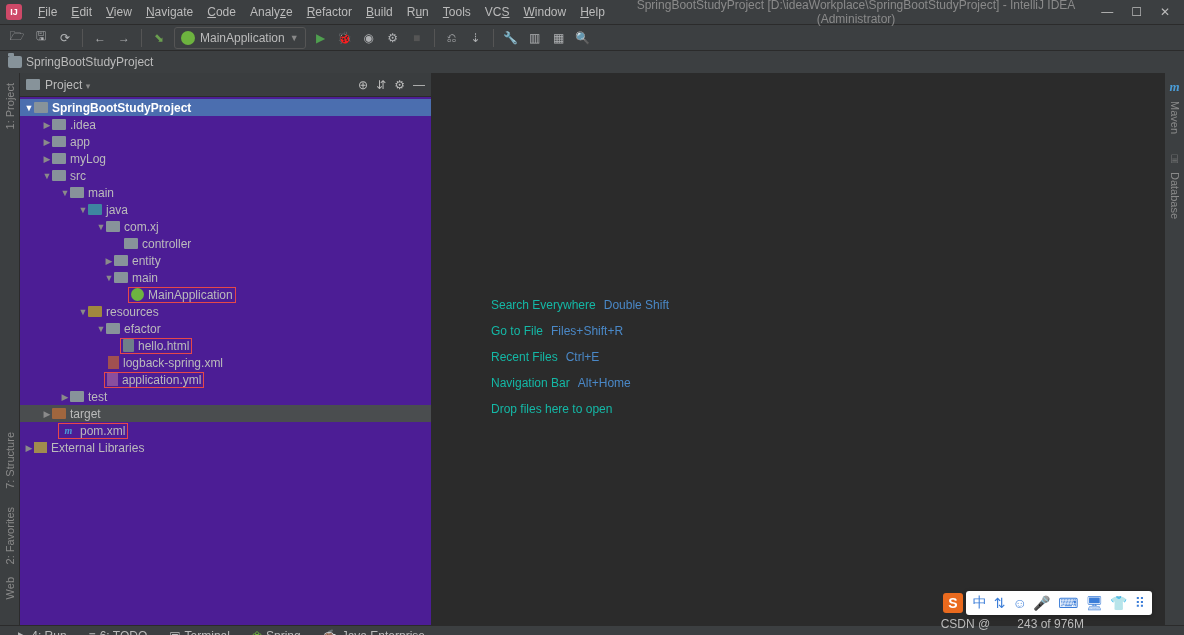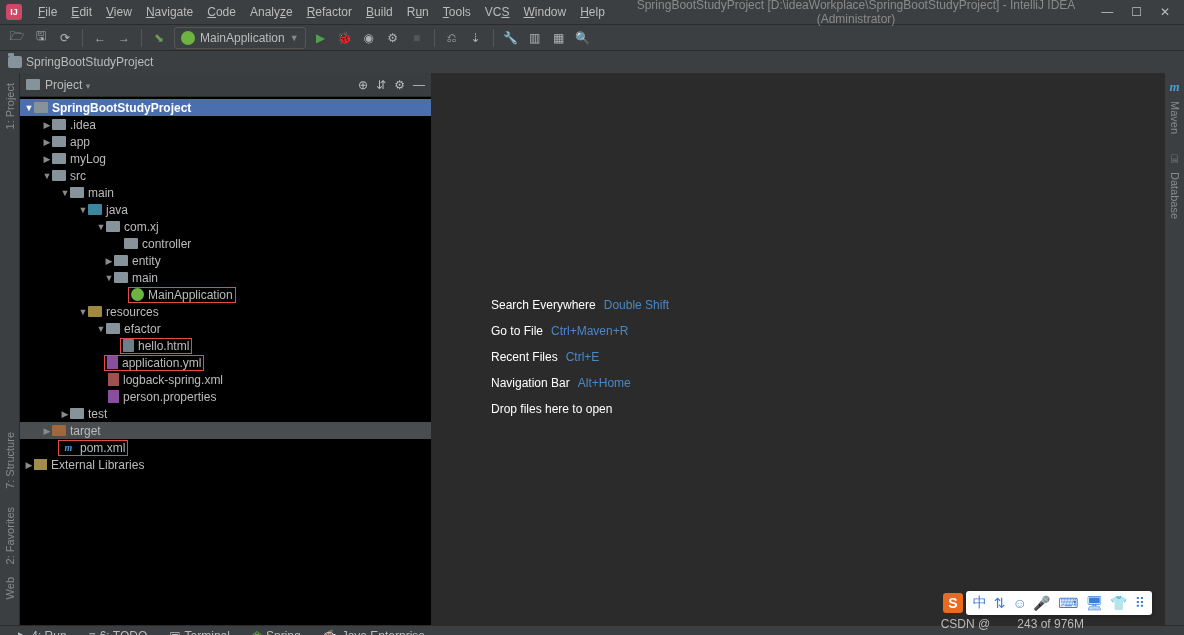--- a/index.html
+++ b/index.html
@@ -16,21 +16,21 @@
 .tb-ico{width:18px;height:18px;display:inline-flex;align-items:center;justify-content:center;color:#afb1b3;cursor:default}
 .tb-sep{width:1px;height:18px;background:#555;margin:0 2px}
 .run-config{display:flex;align-items:center;gap:5px;background:#3c3f41;border:1px solid #555;border-radius:3px;padding:1px 6px;height:22px}
 .run-config .spring{width:14px;height:14px;background:#6db33f;border-radius:50%}
 .navbar{height:22px;background:#3c3f41;display:flex;align-items:center;padding:0 8px;gap:4px}
 .navbar .folder{width:14px;height:12px;background:#87939a;border-radius:2px;display:inline-block;position:relative}
 .navbar .folder::before{content:"";position:absolute;top:-3px;left:0;width:6px;height:3px;background:#87939a;border-radius:1px 1px 0 0}
 .main{display:flex;height:552px}
 .left-gutter{width:20px;background:#3c3f41;border-right:1px solid #2b2b2b;display:flex;flex-direction:column;align-items:center;padding-top:4px}
 .gutter-label{writing-mode:vertical-rl;transform:rotate(180deg);font-size:11px;color:#8a8a8a;padding:6px 0;cursor:default}
-.project-panel{width:411px;background:#000000;display:flex;flex-direction:column}
+.project-panel{width:411px;background:#4c1d95;display:flex;flex-direction:column}
 .panel-header{height:24px;background:#3a3d3f;border-bottom:1px solid #2b2b2b;display:flex;align-items:center;padding:0 6px}
 .panel-header .pico{width:14px;height:11px;background:#87939a;margin-right:5px;border-radius:1px}
 .panel-header .title{flex:1}
 .panel-header .actions{display:flex;gap:8px;color:#afb1b3}
 .tree{flex:1;overflow:auto;padding-top:2px}
 .tree-row{height:17px;display:flex;align-items:center;white-space:nowrap;cursor:default}
 .tree-row.selected{background:#4b6eaf;color:#fff}
 .tree-row.selected *{color:#fff}
 .tree-row.hl{background:#4a4d4f}
 .arrow{width:10px;text-align:center;color:#8a8a8a;font-size:9px}
@@ -45,21 +45,21 @@
 .ico.xml{background:#a05050;width:11px;height:13px}
 .ico.prop{background:#8a4e9e;width:11px;height:13px}
 .ico.maven{color:#4a9cd6;font-weight:bold;font-family:serif;font-style:italic}
 .ico.lib{background:#a08c4e;width:13px;height:11px}
 .ico.scratch{background:#4e8a9e;border-radius:50%;width:12px;height:12px}
 .red-box{border:1px solid #e74848;padding:0 2px;display:inline-flex;align-items:center;height:16px}
 .path{color:#787878;margin-left:4px}
 .editor{flex:1;background:#2b2b2b;position:relative}
 .welcome{position:absolute;top:225px;left:60px;display:flex;flex-direction:column;gap:12px}
 .welcome-row{display:flex;gap:8px;font-size:13px}
-.welcome-row .label{color:#ffffff}
+.welcome-row .label{color:#14b8a6}
 .welcome-row .key{color:#4a88c7}
 .right-gutter{width:20px;background:#3c3f41;border-left:1px solid #2b2b2b;display:flex;flex-direction:column;align-items:center;padding-top:6px}
 .right-gutter .m{color:#4a9cd6;font-style:italic;font-family:serif;font-size:13px;font-weight:bold}
 .bottom-tabs{height:20px;background:#3c3f41;border-top:1px solid #2b2b2b;display:flex;align-items:center;padding:0 18px;gap:22px;font-size:11px}
 .bottom-tabs .tab{display:flex;align-items:center;gap:4px;color:#8a8a8a;cursor:default}
 .watermark{position:absolute;bottom:4px;right:100px;color:#666;font-size:11px}
 .floating-toolbar{position:absolute;right:32px;bottom:20px;background:#fff;border-radius:3px;display:flex;align-items:center;gap:7px;padding:3px 7px;box-shadow:0 1px 4px rgba(0,0,0,.3)}
 .floating-toolbar span{font-size:14px;cursor:default}
 .s-badge{width:20px;height:20px;background:#ea6a1e;border-radius:3px;color:#fff;display:flex;align-items:center;justify-content:center;font-weight:bold;font-size:14px;position:absolute;left:-23px}
 </style>
@@ -218,34 +218,30 @@
           <span class="arrow">▼</span>
           <span class="ico folder folder-pkg"></span>
           <span>efactor</span>
         </div>
       <div class="tree-row" style="padding-left:100px">
           <span class="red-box">
             <span class="ico file"></span>
             <span>hello.html</span>
           </span>
         </div>
+      <div class="tree-row" style="padding-left:88px">
+          <span class="ico xml"></span>
+          <span>logback-spring.xml</span>
+        </div>
       <div class="tree-row" style="padding-left:84px">
           <span class="red-box">
             <span class="ico yml"></span>
             <span>application.yml</span>
           </span>
         </div>
-      <div class="tree-row" style="padding-left:88px">
-          <span class="ico xml"></span>
-          <span>logback-spring.xml</span>
-        </div>
-      <div class="tree-row" style="padding-left:88px">
-          <span class="ico prop"></span>
-          <span>person.properties</span>
-        </div>
       <div class="tree-row" style="padding-left:40px">
           <span class="arrow">▶</span>
           <span class="ico folder"></span>
           <span>test</span>
         </div>
       <div class="tree-row hl" style="padding-left:22px">
           <span class="arrow">▶</span>
           <span class="ico folder" style="background:#a0663e"></span>
           <span>target</span>
         </div>
@@ -264,21 +260,21 @@
   </div>
 
   <div class="editor">
     <div class="welcome">
       <div class="welcome-row">
           <span class="label">Search Everywhere</span>
           <span class="key">Double Shift</span>
         </div>
       <div class="welcome-row">
           <span class="label">Go to File</span>
-          <span class="key">Ctrl+Maven+R</span>
+          <span class="key">Files+Shift+R</span>
         </div>
       <div class="welcome-row">
           <span class="label">Recent Files</span>
           <span class="key">Ctrl+E</span>
         </div>
       <div class="welcome-row">
           <span class="label">Navigation Bar</span>
           <span class="key">Alt+Home</span>
         </div>
       <div class="welcome-row">

